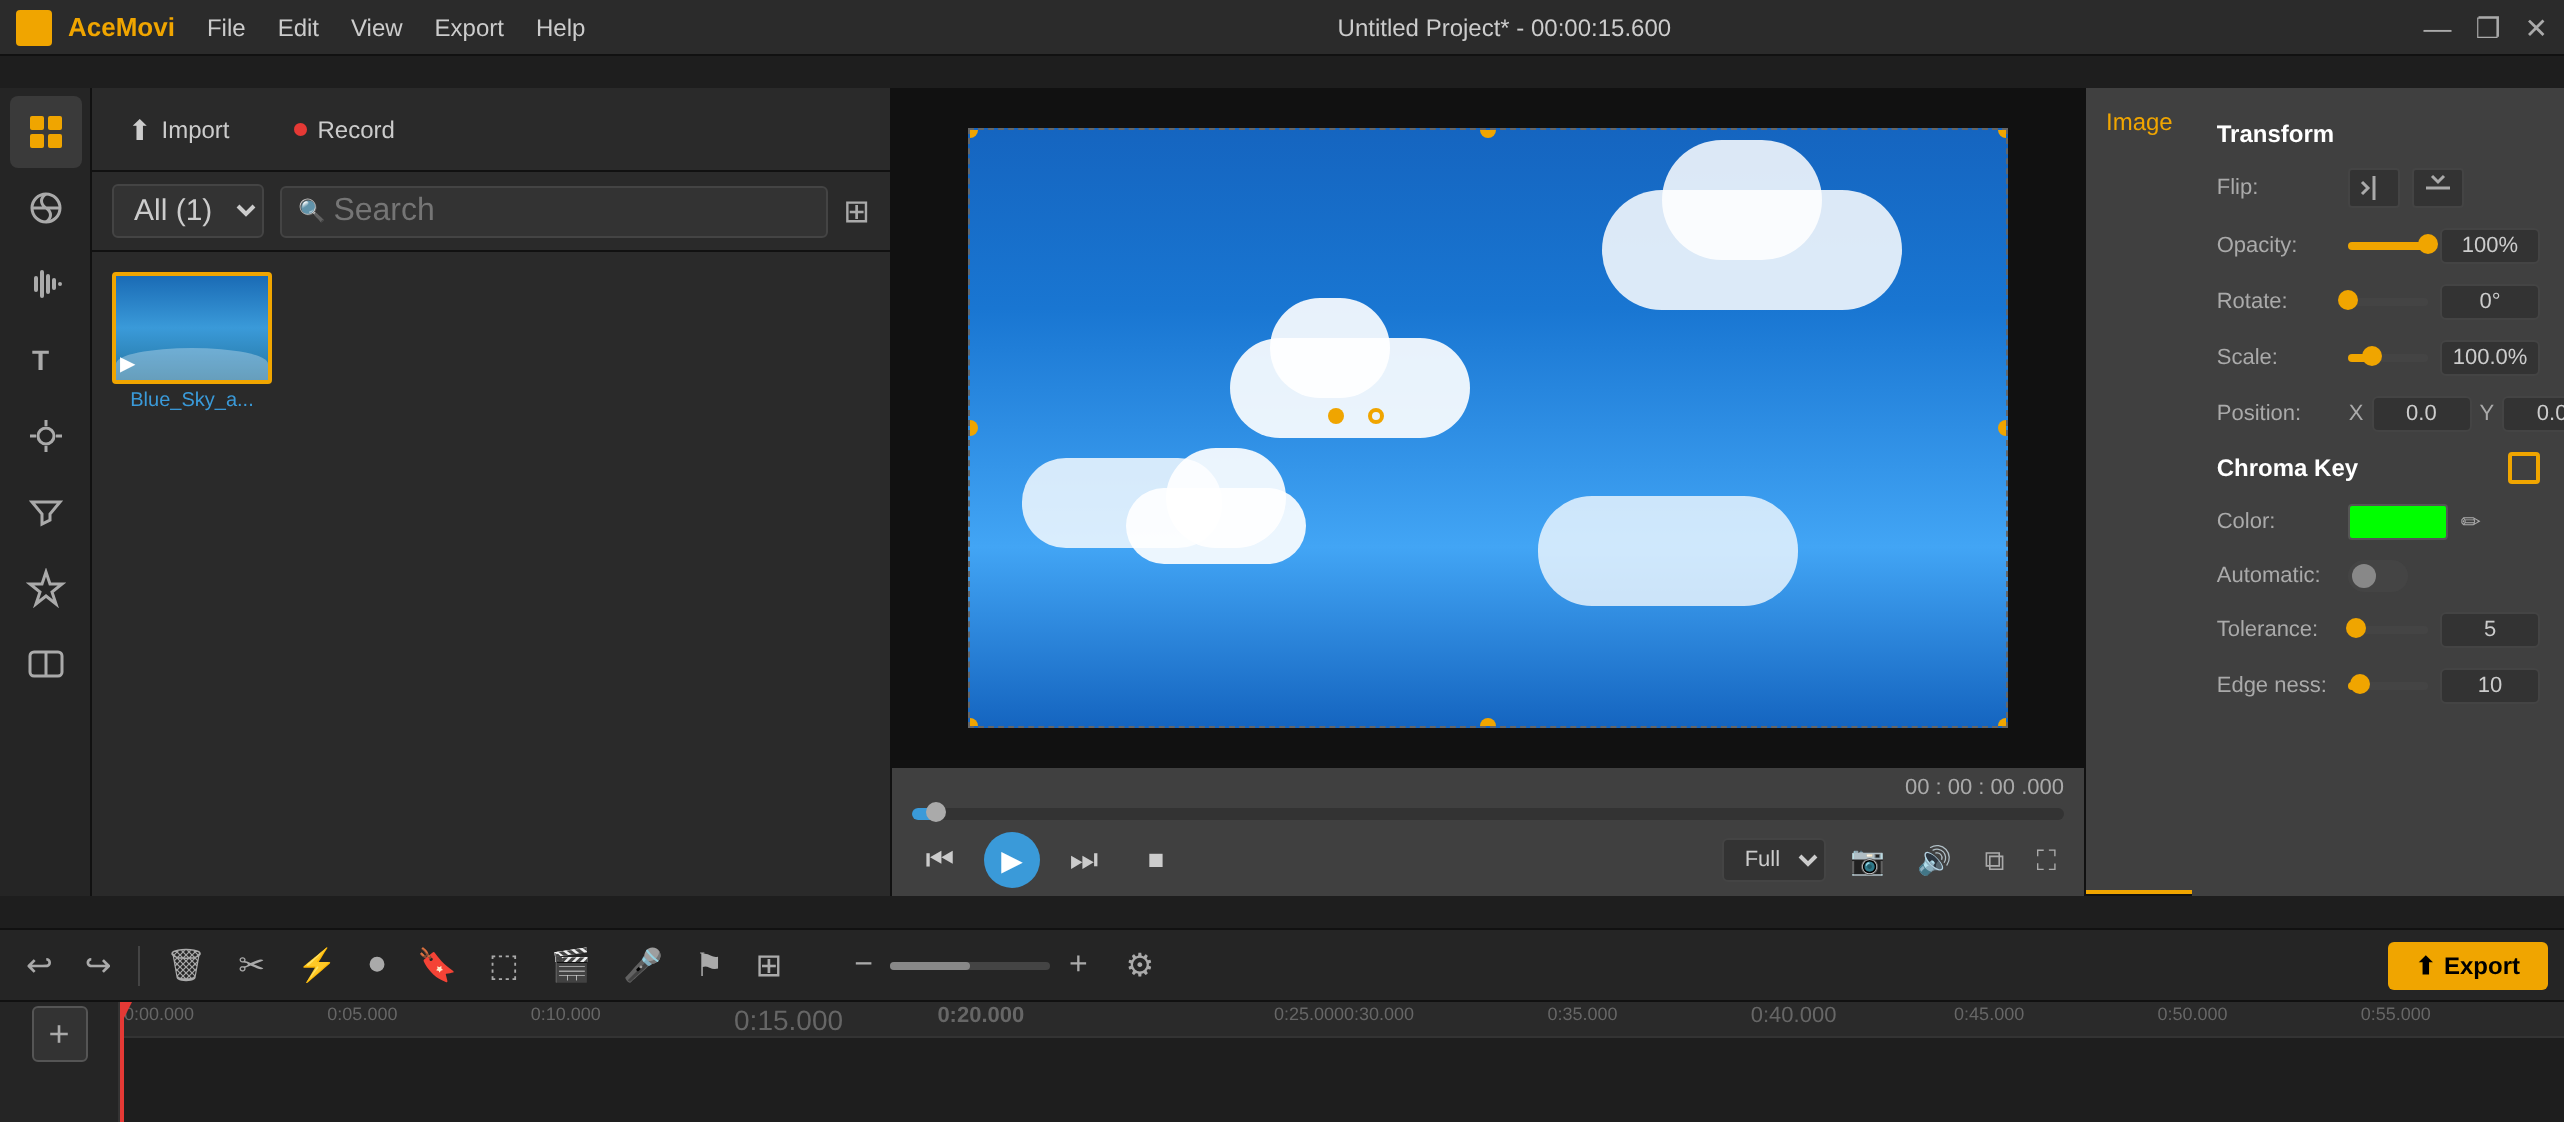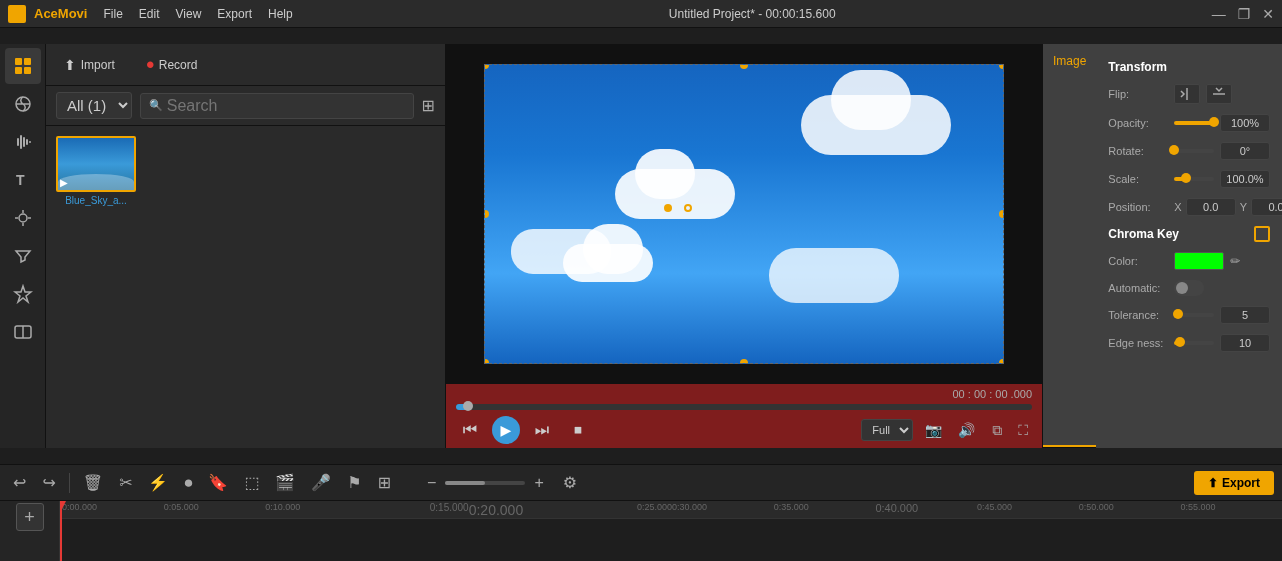--- a/index.html
+++ b/index.html
@@ -43,21 +43,21 @@
     .cloud1 { position: absolute; top: 20%; left: 15%; width: 120px; height: 50px; background: rgba(255,255,255,0.9); border-radius: 25px; }
     .cloud1::before { content: ''; position: absolute; top: -20px; left: 20px; width: 60px; height: 50px; background: rgba(255,255,255,0.9); border-radius: 30px; }
     .cloud2 { position: absolute; top: 10%; right: 10%; width: 150px; height: 60px; background: rgba(255,255,255,0.85); border-radius: 30px; }
     .cloud2::before { content: ''; position: absolute; top: -25px; left: 30px; width: 80px; height: 60px; background: rgba(255,255,255,0.85); border-radius: 40px; }
     .cloud3 { position: absolute; bottom: 30%; left: 5%; width: 100px; height: 45px; background: rgba(255,255,255,0.8); border-radius: 22px; }
     .cloud4 { position: absolute; bottom: 20%; right: 20%; width: 130px; height: 55px; background: rgba(255,255,255,0.75); border-radius: 27px; }
     .motion-dot1 { position: absolute; top: 50%; left: 50%; width: 8px; height: 8px; background: #f0a500; border-radius: 50%; transform: translate(-80px, -10px); }
     .motion-dot2 { position: absolute; top: 50%; left: 50%; width: 8px; height: 8px; border: 2px solid #f0a500; border-radius: 50%; background: transparent; transform: translate(-60px, -10px); }
     .preview-border-handle { position: absolute; width: 8px; height: 8px; background: #f0a500; border-radius: 50%; }
 
-    #preview-controls { background: #7f1d1d; padding: 4px 10px; }
+    #preview-controls { background: #404040; padding: 4px 10px; }
     #progress-bar-container { width: 100%; height: 6px; background: #333; border-radius: 3px; margin-bottom: 6px; position: relative; cursor: pointer; }
     #progress-bar { width: 2%; height: 100%; background: #3a9ad9; border-radius: 3px; }
     #progress-handle { position: absolute; left: 2%; top: -3px; width: 10px; height: 10px; background: #aaa; border-radius: 50%; transform: translateX(-50%); }
     #time-display { text-align: right; color: #aaa; font-size: 11px; margin-bottom: 4px; }
     #playback-controls { display: flex; align-items: center; gap: 8px; }
     .play-btn { width: 28px; height: 28px; border-radius: 50%; display: flex; align-items: center; justify-content: center; cursor: pointer; background: transparent; border: none; color: #ccc; font-size: 16px; }
     .play-btn.play-main { background: #3a9ad9; color: #fff; font-size: 14px; }
     .quality-select { background: #333; border: 1px solid #444; color: #ccc; padding: 3px 6px; border-radius: 3px; font-size: 11px; margin-left: auto; cursor: pointer; }
     .preview-icon-btn { cursor: pointer; color: #aaa; font-size: 14px; padding: 2px 4px; }
 
@@ -406,22 +406,22 @@
 
         <div style="position:absolute;left:0;top:0;width:2px;height:100%;background:#e53935;z-index:10;">
           <div style="position:absolute;top:0;left:-4px;width:10px;height:10px;background:#e53935;clip-path:polygon(50% 100%,0 0,100% 0);"></div>
         </div>
 
         <div style="height:18px;background:#2a2a2a;border-bottom:1px solid #333;display:flex;align-items:flex-end;overflow:hidden;">
           <div style="display:flex;width:100%;">
             <span style="font-size:9px;color:#666;flex:1;text-align:left;padding-left:2px;">0:00.000</span>
             <span style="font-size:9px;color:#666;flex:1;text-align:left;">0:05.000</span>
             <span style="font-size:9px;color:#666;flex:1;text-align:left;">0:10.000</span>
-            <span style="font-size:10px;color:#666;flex:1;text-align:right;">0:15.000</span>
-            <span style="font-size:14px;color:#666;flex:1;text-align:left;">0:20.000</span>
+            <span style="font-size:14px;color:#666;flex:1;text-align:left;">0:15.000</span>
+            <span style="font-size:11px;color:#666;flex:1;text-align:left;font-weight:bold;">0:20.000</span>
             <span style="font-size:9px;color:#666;flex:1;text-align:right;">0:25.000</span>
             <span style="font-size:9px;color:#666;flex:1;text-align:left;">0:30.000</span>
             <span style="font-size:9px;color:#666;flex:1;text-align:left;">0:35.000</span>
             <span style="font-size:11px;color:#666;flex:1;text-align:left;">0:40.000</span>
             <span style="font-size:9px;color:#666;flex:1;text-align:left;">0:45.000</span>
             <span style="font-size:9px;color:#666;flex:1;text-align:left;">0:50.000</span>
             <span style="font-size:9px;color:#666;flex:1;text-align:left;">0:55.000</span>
           </div>
         </div>
 

